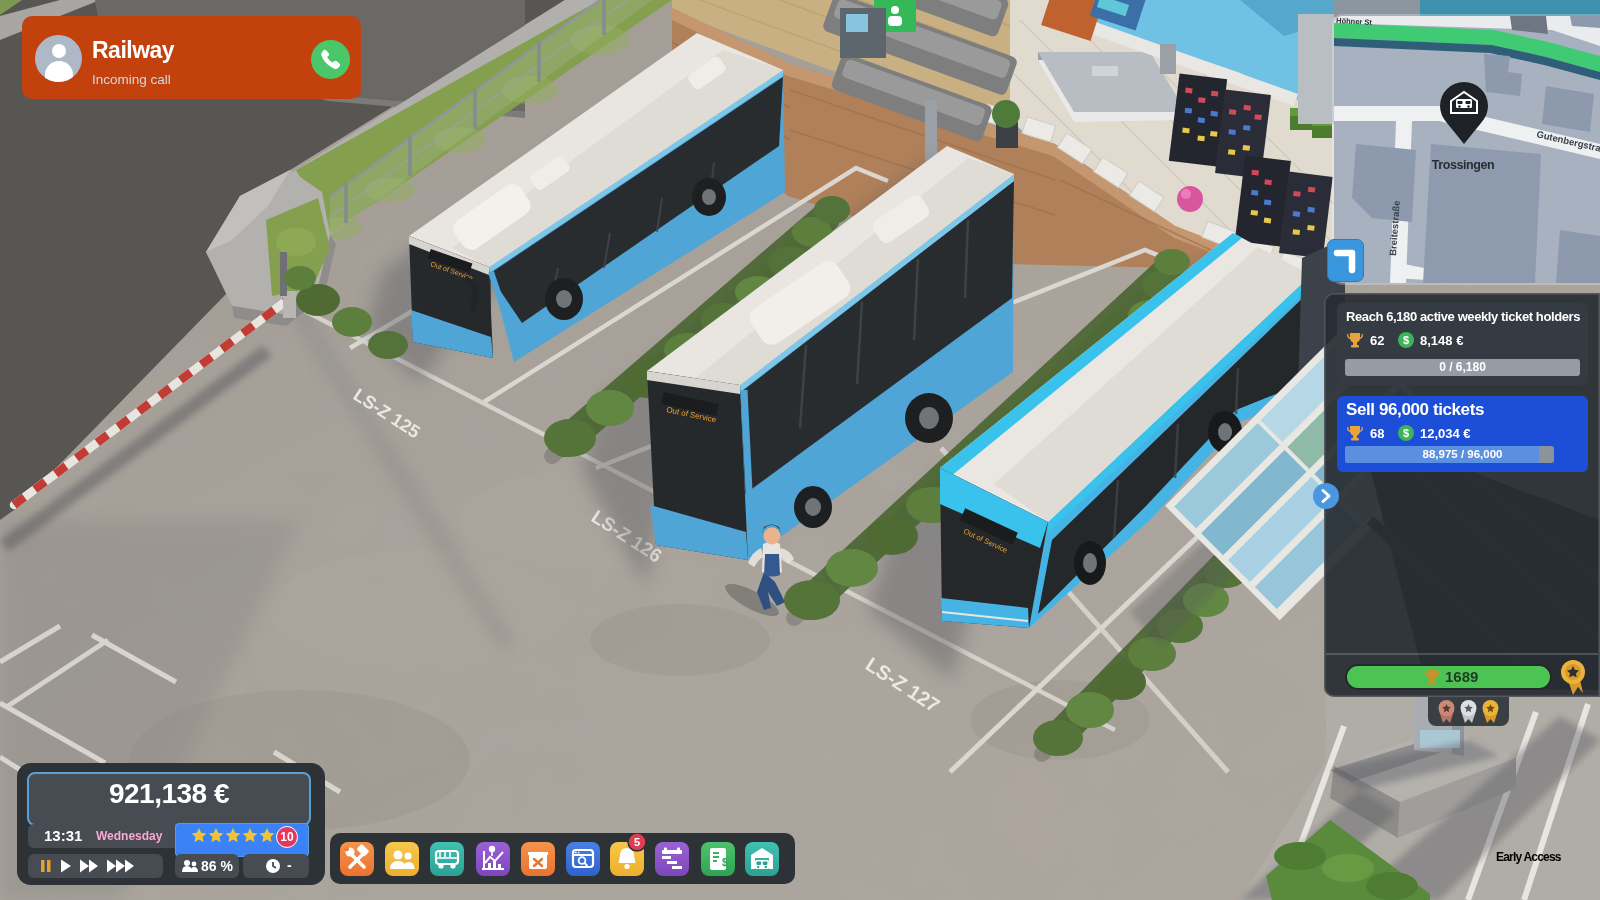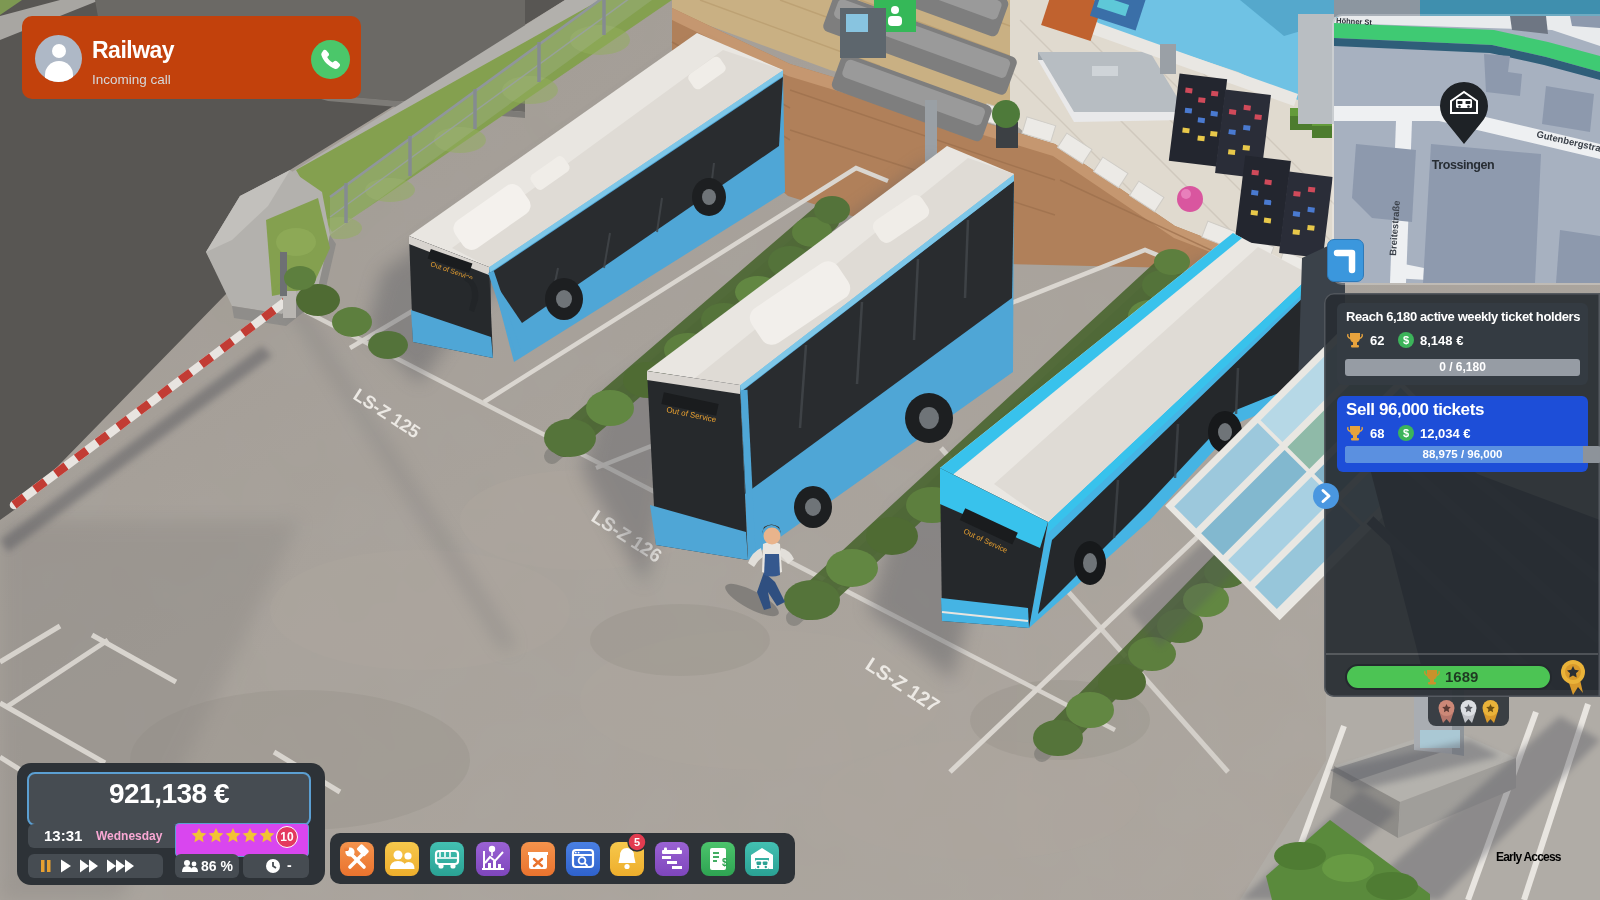--- a/index.html
+++ b/index.html
@@ -616,21 +616,21 @@
           <rect x="7" y="11" width="4" height="3" fill="#e8a33d"></rect>
           <rect x="5" y="14" width="8" height="2.5" rx="1" fill="#e8a33d"></rect>
         </g>
         <text x="24" y="14" font-size="13" font-weight="bold" fill="#fff">68</text>
         <circle cx="60" cy="9" r="8" fill="#3cb45a"></circle>
         <text x="60" y="13" font-size="11" font-weight="bold" fill="#fff" text-anchor="middle">$</text>
         <text x="74" y="14" font-size="13" font-weight="bold" fill="#fff">12,034 €</text>
       </svg>
     </div>
 
-    <div class="abs" style="left:8px;top:50px;width:256px;height:17px;background:#8d939a;border-radius:3px;overflow:hidden;">
+    <div class="abs" style="left:8px;top:50px;width:209px;height:17px;background:#8d939a;border-radius:3px;overflow:hidden;">
       <div class="abs" style="left:0;top:0;width:93%;height:17px;background:#5b90e0;"></div>
       <div class="abs" style="left:0;top:0;width:235px;text-align:center;font-size:11.5px;font-weight:bold;color:#fff;line-height:17px;">88,975 / 96,000</div>
     </div>
   </div>
 
   <div class="abs" style="left:2px;top:360px;width:272px;height:1.5px;background:rgba(255,255,255,0.18);"></div>
 
   <div class="abs" style="left:21px;top:371px;width:207px;height:26px;background:#4cc454;border:2px solid #24292e;border-radius:13px;box-sizing:border-box;">
     <svg class="abs" style="left:76px;top:3px;" width="18" height="17" viewBox="0 0 18 17">
       <path d="M4,1 h10 v5 a5,5 0 0 1 -10,0 z" fill="#c8922c"></path>
@@ -679,21 +679,21 @@
 
 <div class="abs" style="left:27px;top:772px;width:284px;height:54px;background:#464c52;border:2px solid #5b9fd2;border-radius:8px;box-sizing:border-box;text-align:center;">
   <span style="font-size:28px;font-weight:bold;color:#fff;line-height:39px;letter-spacing:-0.5px;">921,138 €</span>
 </div>
 
 <div class="abs" style="left:28px;top:824px;width:152px;height:24px;background:#464c52;border-radius:6px;">
   <span class="abs" style="left:16px;top:3px;font-size:15px;font-weight:bold;color:#fff;">13:31</span>
   <span class="abs" style="left:68px;top:5px;font-size:12px;font-weight:bold;color:#f9a8d4;">Wednesday</span>
 </div>
 
-<div class="abs" style="left:175px;top:823px;width:134px;height:34px;background:#d946ef;border:1.5px solid #5b9fd2;border-radius:4px;box-sizing:border-box;">
+<div class="abs" style="left:175px;top:823px;width:134px;height:34px;background:#3b82f6;border:1.5px solid #5b9fd2;border-radius:4px;box-sizing:border-box;">
   <svg class="abs" style="left:14px;top:3px;" width="86" height="18" viewBox="0 0 86 18">
     <g fill="#f2c335">
       <path d="M9,1 l2.2,4.8 5.2,0.6 -3.9,3.6 1.1,5.2 -4.6,-2.7 -4.6,2.7 1.1,-5.2 -3.9,-3.6 5.2,-0.6z"></path>
       <path d="M26,1 l2.2,4.8 5.2,0.6 -3.9,3.6 1.1,5.2 -4.6,-2.7 -4.6,2.7 1.1,-5.2 -3.9,-3.6 5.2,-0.6z"></path>
       <path d="M43,1 l2.2,4.8 5.2,0.6 -3.9,3.6 1.1,5.2 -4.6,-2.7 -4.6,2.7 1.1,-5.2 -3.9,-3.6 5.2,-0.6z"></path>
       <path d="M60,1 l2.2,4.8 5.2,0.6 -3.9,3.6 1.1,5.2 -4.6,-2.7 -4.6,2.7 1.1,-5.2 -3.9,-3.6 5.2,-0.6z"></path>
       <path d="M77,1 l2.2,4.8 5.2,0.6 -3.9,3.6 1.1,5.2 -4.6,-2.7 -4.6,2.7 1.1,-5.2 -3.9,-3.6 5.2,-0.6z"></path>
     </g>
   </svg>
   <div class="abs" style="left:100px;top:1.5px;width:20px;height:20px;border-radius:50%;background:#e4395f;border:1.5px solid #fff;text-align:center;font-size:12px;font-weight:bold;color:#fff;line-height:20px;">10</div>

